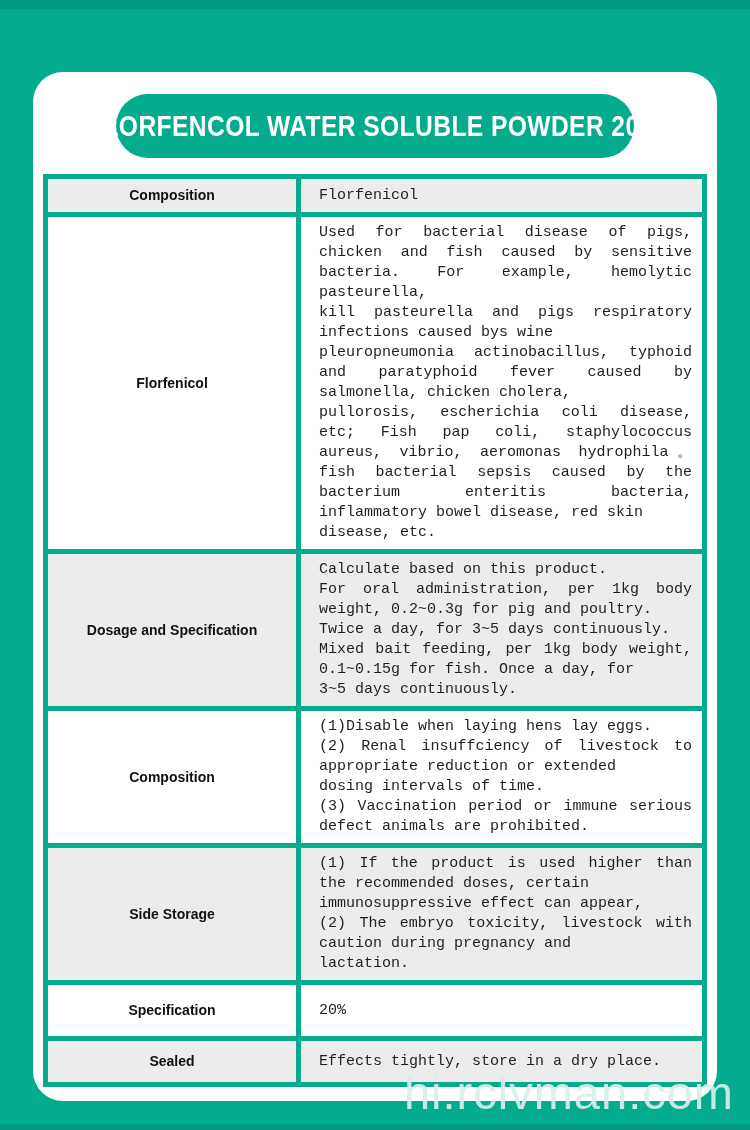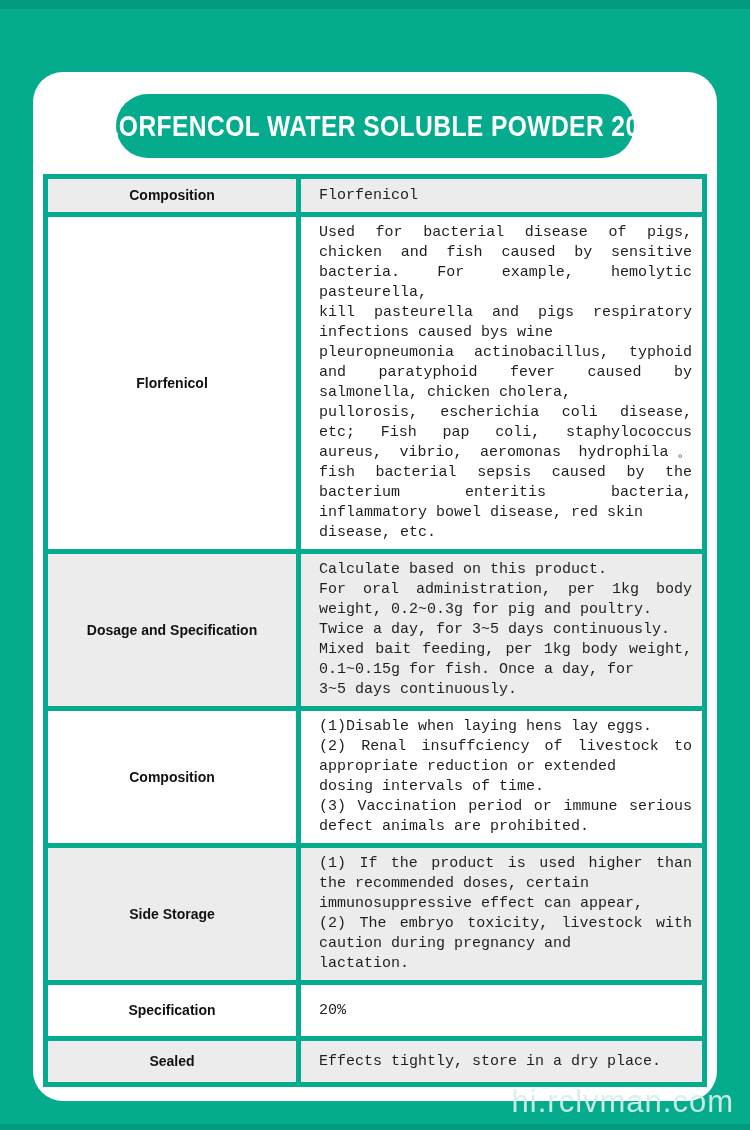--- a/index.html
+++ b/index.html
@@ -87,21 +87,21 @@
   tr:nth-child(3) td { height: 150px; }
   tr:nth-child(4) td { height: 128px; }
   tr:nth-child(5) td { height: 128px; }
   tr:nth-child(6) td { height: 56px; }
   tr:nth-child(7) td { height: 46px; }
 
   .watermark {
     position: absolute;
     right: 16px;
     bottom: 10px;
-    font-size: 31px;
+    font-size: 47px;
     letter-spacing: 1px;
     color: var(--watermark);
     opacity: 0.92;
   }
 </style>
 </head>
 <body>
 
 <div class="edge-strip top"></div>
 

